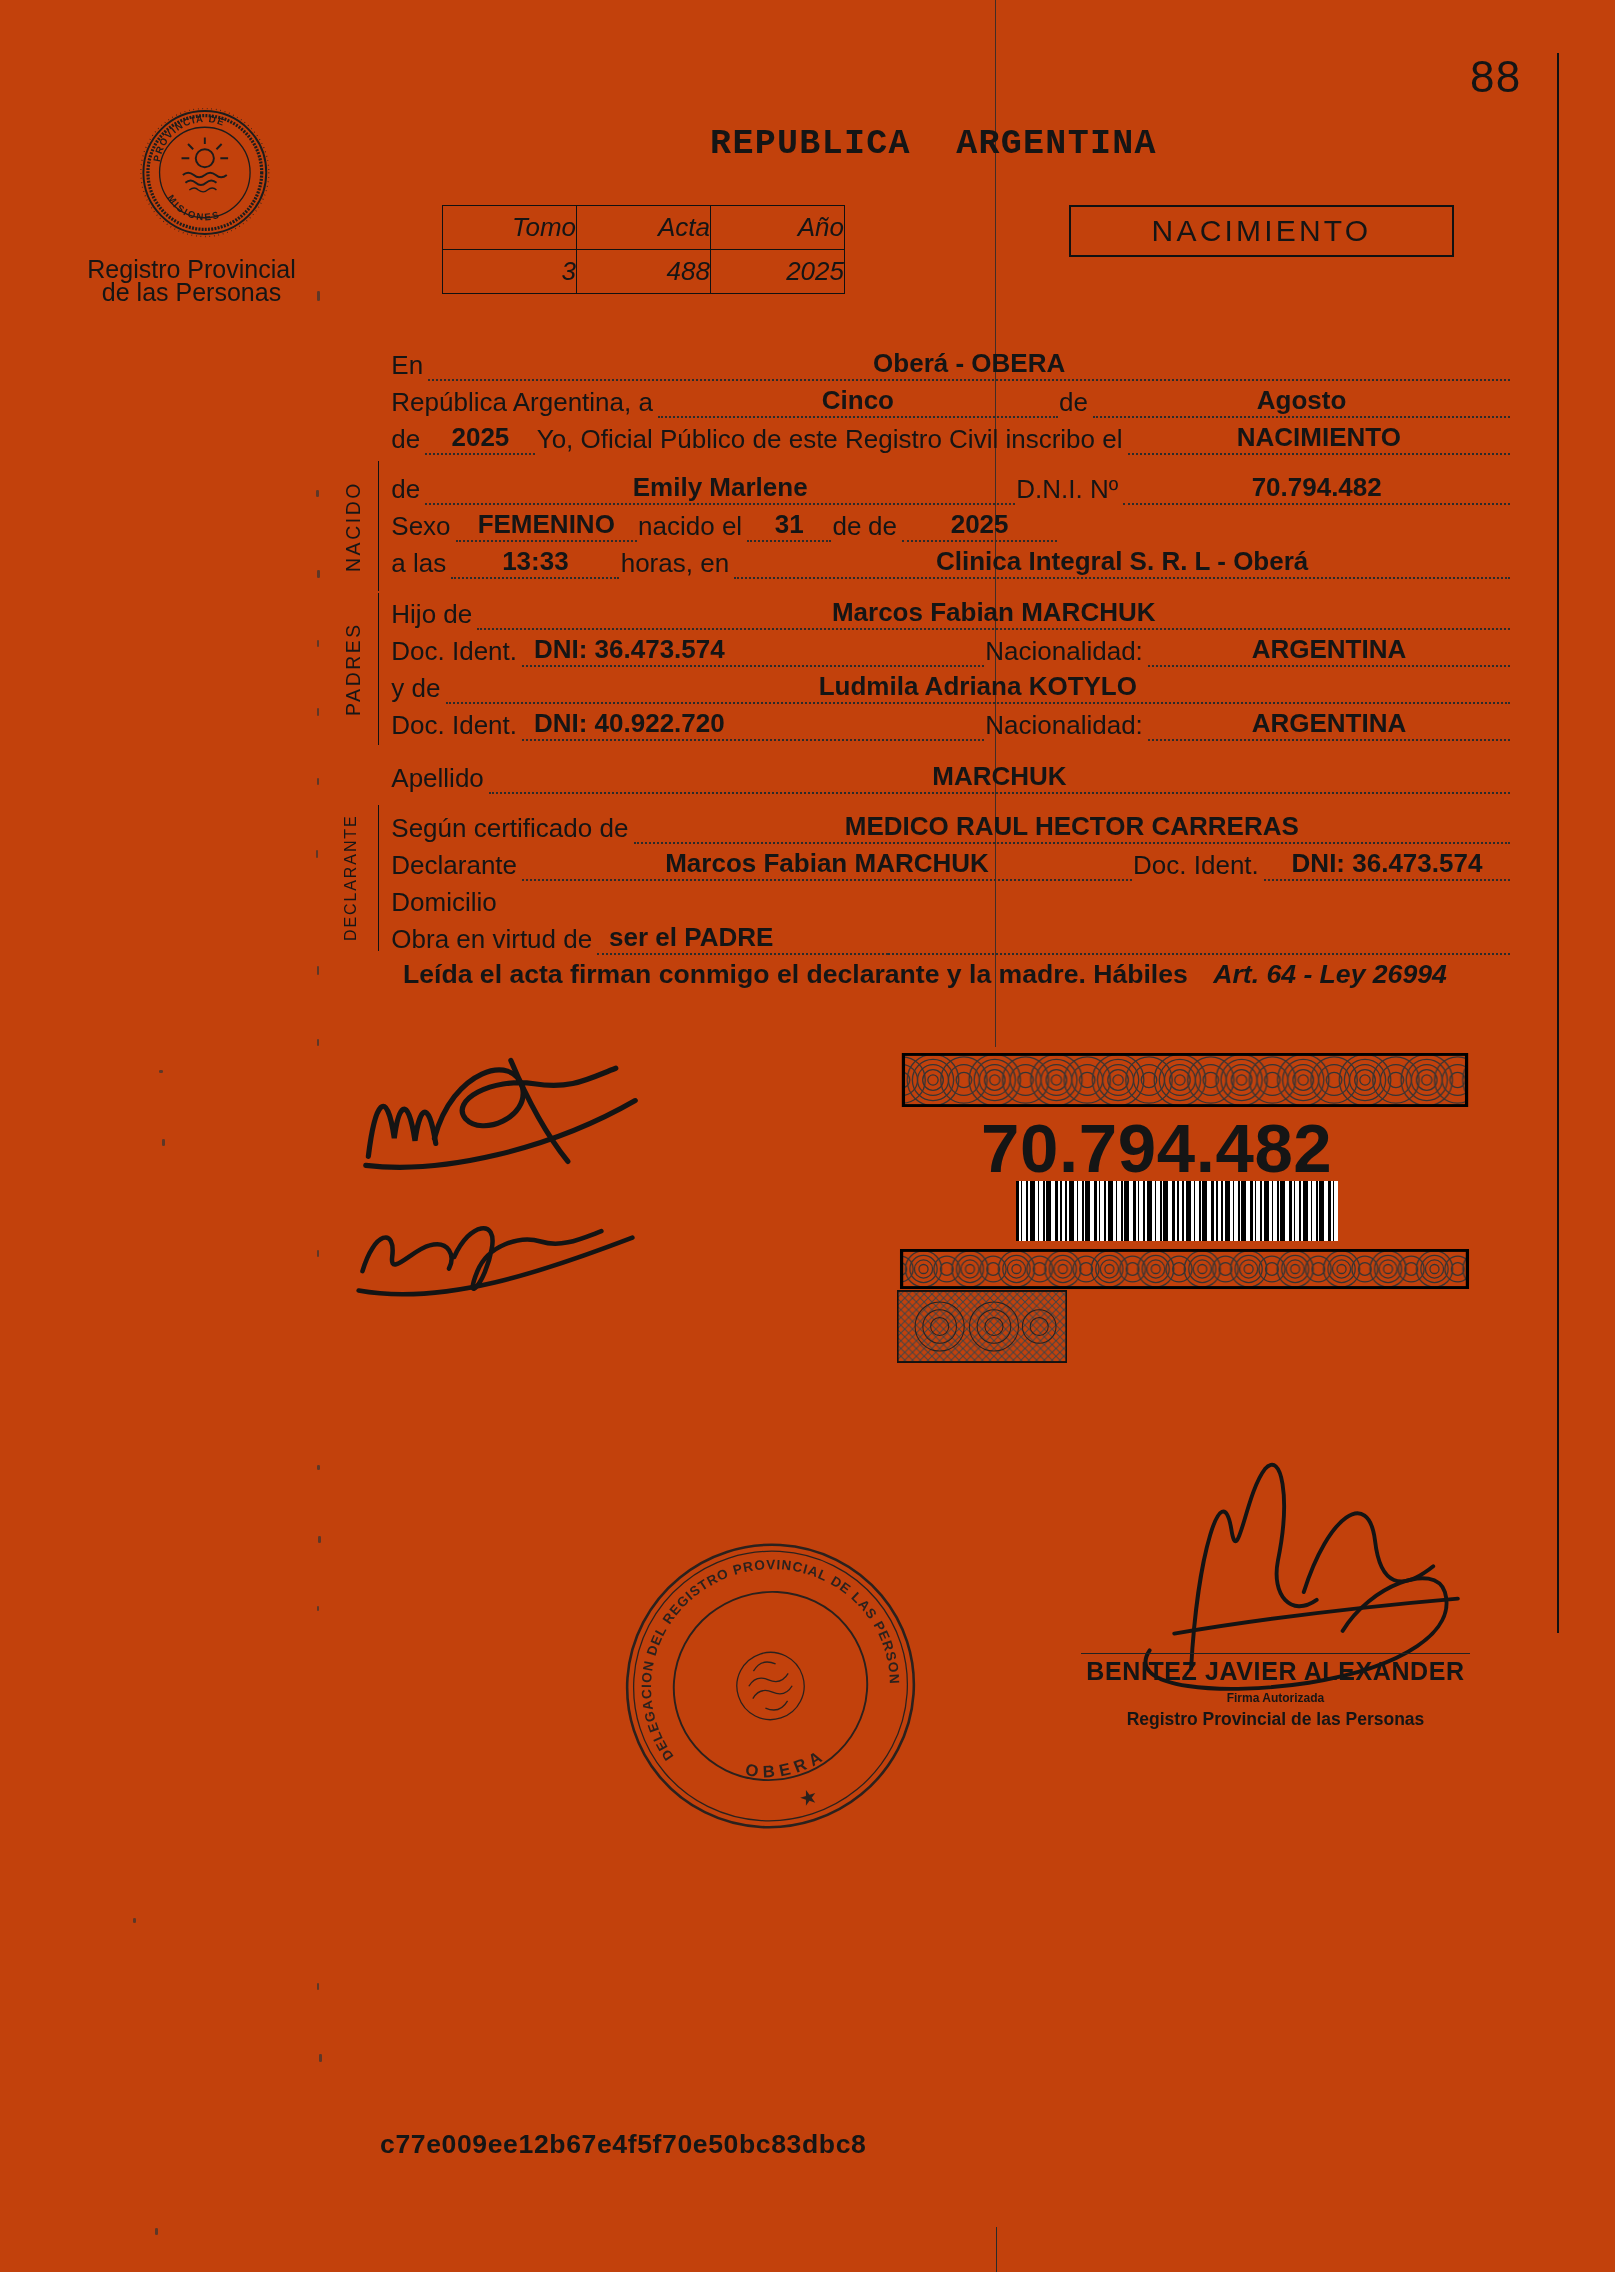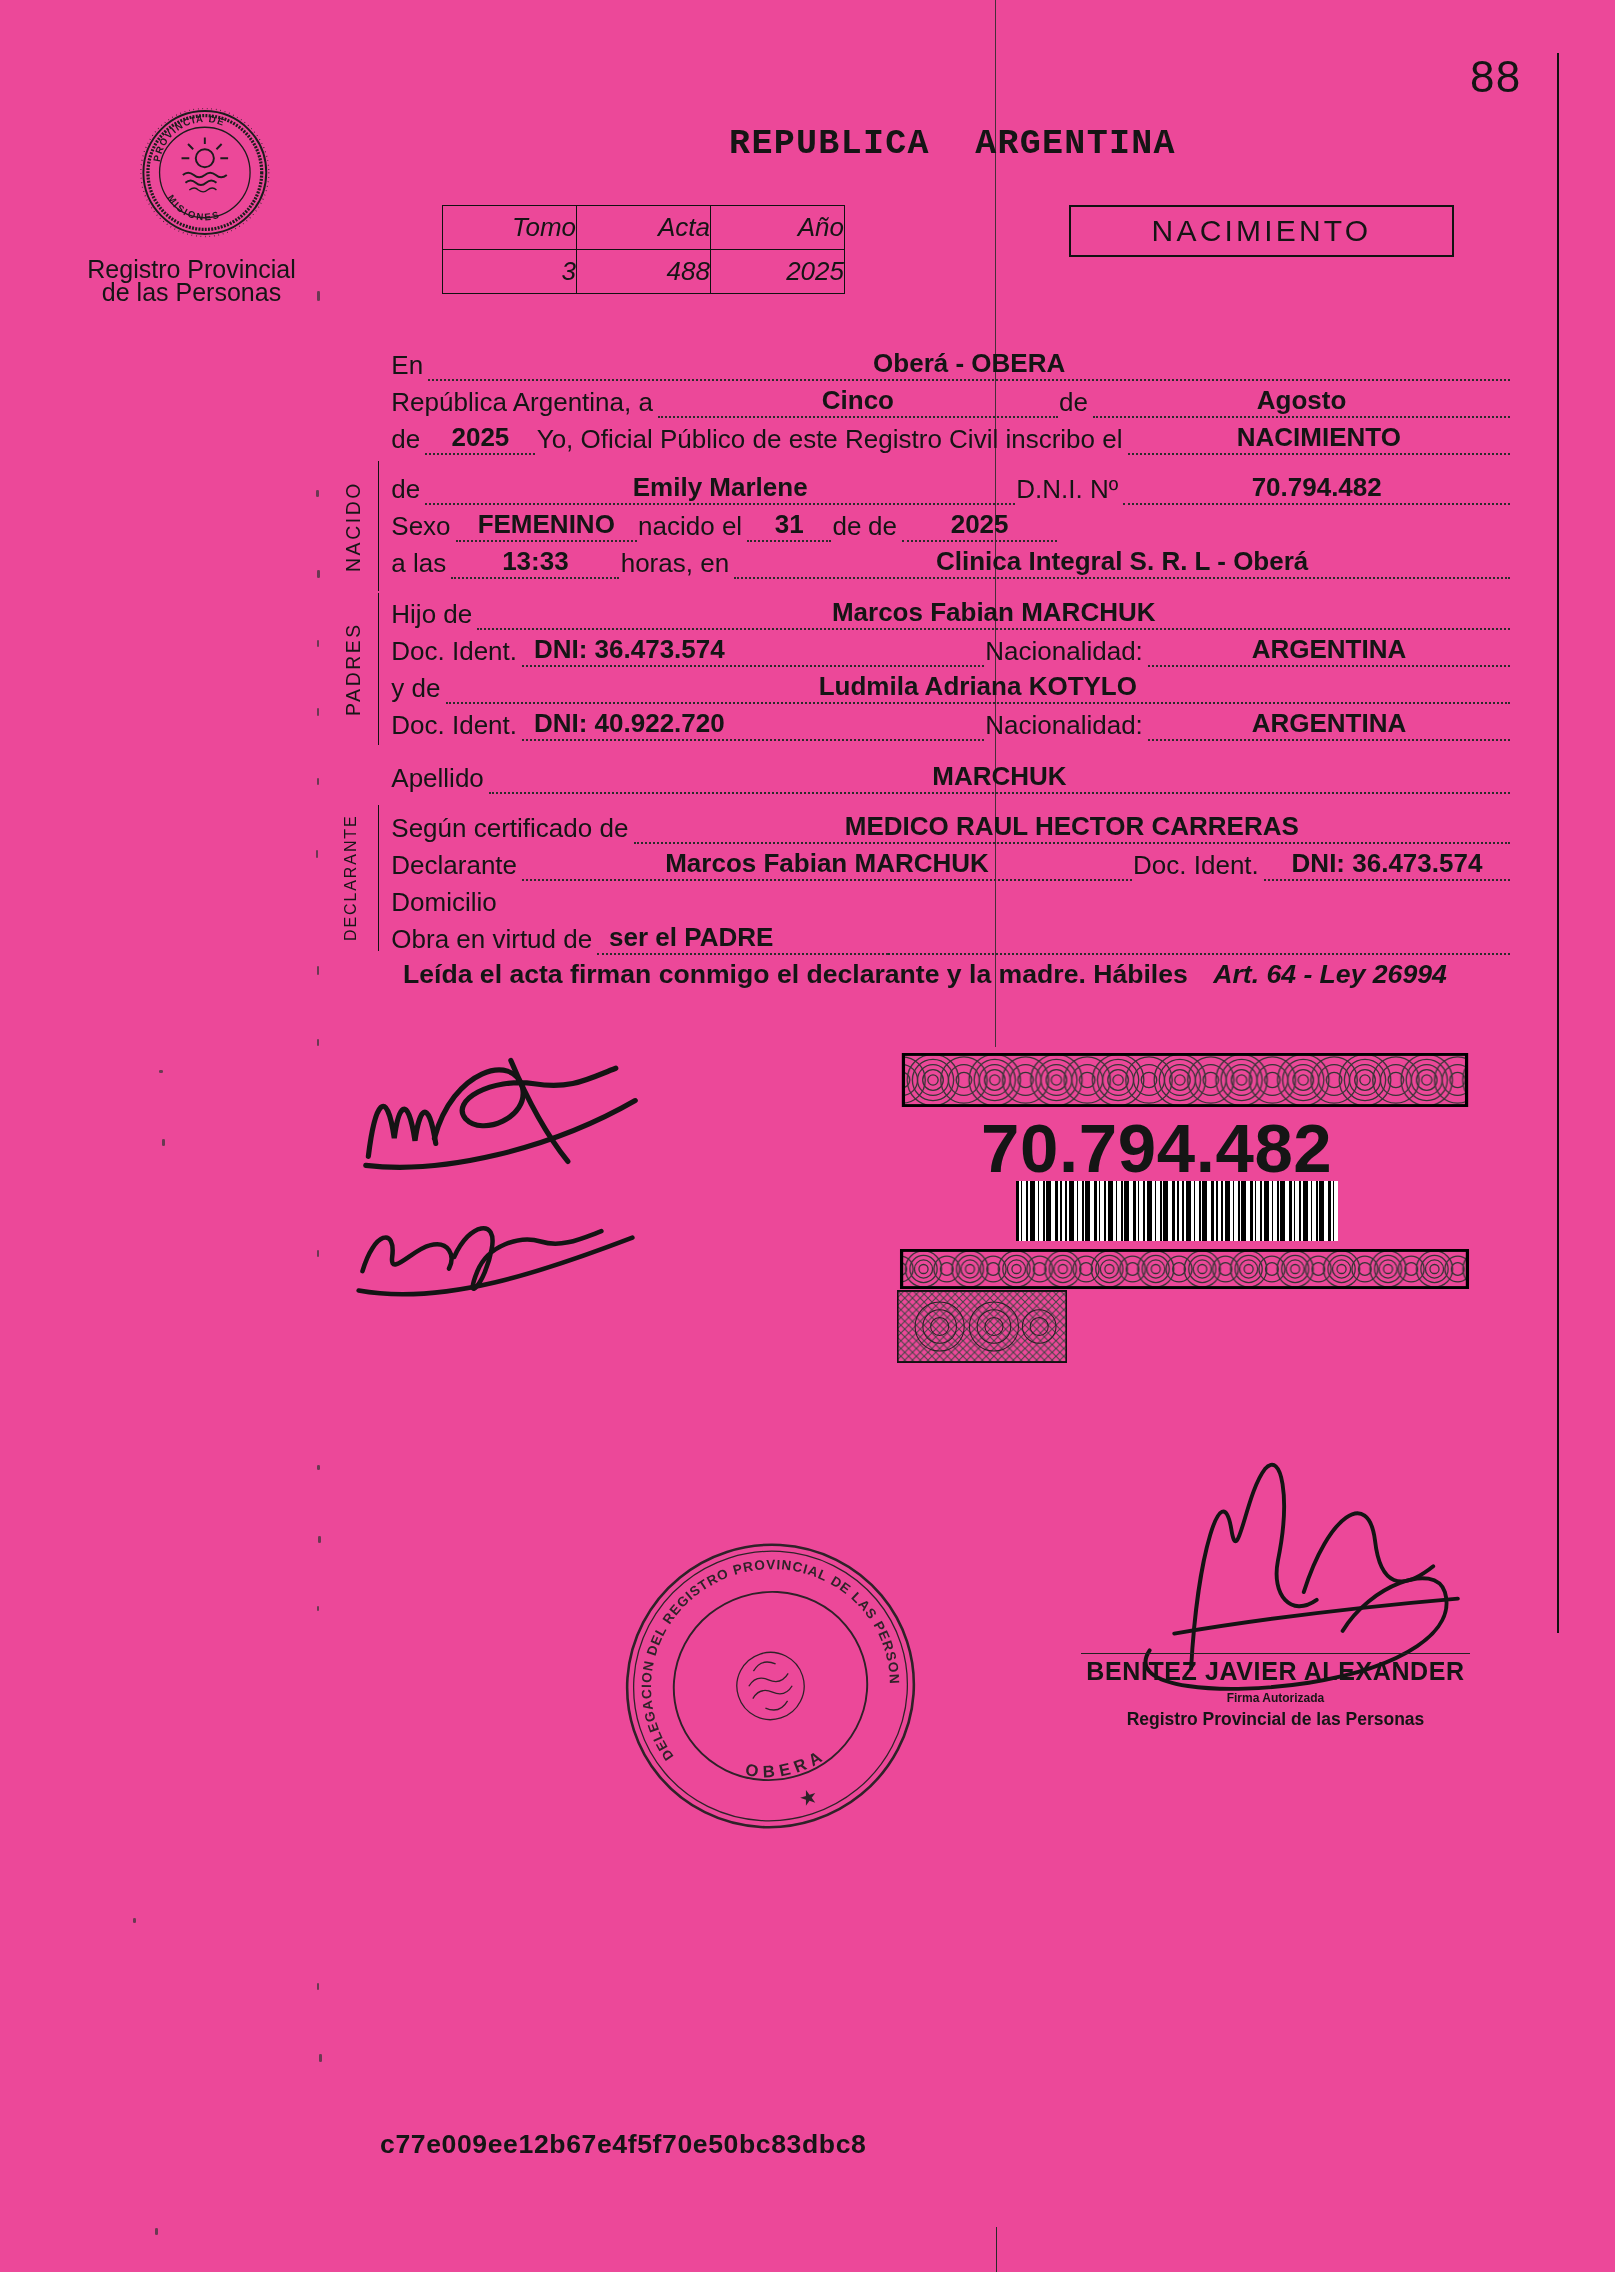--- a/index.html
+++ b/index.html
@@ -1,25 +1,25 @@
 <!DOCTYPE html>
 <html style="font-size:10.4px"><head>
 <meta charset="utf-8">
 <style>
   html,body { margin:0; padding:0; background:#ffffff; }
-  .sheet { position:relative; width:1616px; height:2273px; background:#ec4899;
+  .sheet { position:relative; width:1616px; height:2273px; background:#c2410c;
            font-family:"Liberation Sans", sans-serif; color:#151515; overflow:hidden; }
   .abs { position:absolute; }
 
   
   .page-number { left:1470px; top:52px; font-size:44px; font-weight:500; letter-spacing:1.3px; }
   .right-line  { left:1557px; top:53px; width:1.9px; height:1580px; background:#111; }
   .fold-line   { left:995px; top:0; width:1.3px; height:1047px; background:#2a2a2a; opacity:.85; }
   .fold-line-bottom { left:996px; top:2227px; width:1.3px; height:46px; background:#2a2a2a; }
-  .doc-title { left:677px; top:124px; width:551px; text-align:center;
+  .doc-title { left:658px; top:124px; width:551px; text-align:center;
                font-family:"Liberation Mono", monospace; font-weight:bold;
                font-size:35px; letter-spacing:1.3px; word-spacing:23px; }
 
   
   .rec-table { left:442px; top:205px; border-collapse:collapse; font-size:26px; }
   .rec-table td { border:1.9px solid #111; width:133px; height:43px; text-align:right; padding:0;font-style:italic; }
 
   .act-box { left:1069px; top:205px; width:381px; height:48px; border:2.6px solid #111;
              display:flex; align-items:center; justify-content:center;
              font-size:30px; letter-spacing:3.2px; font-weight:500; }

